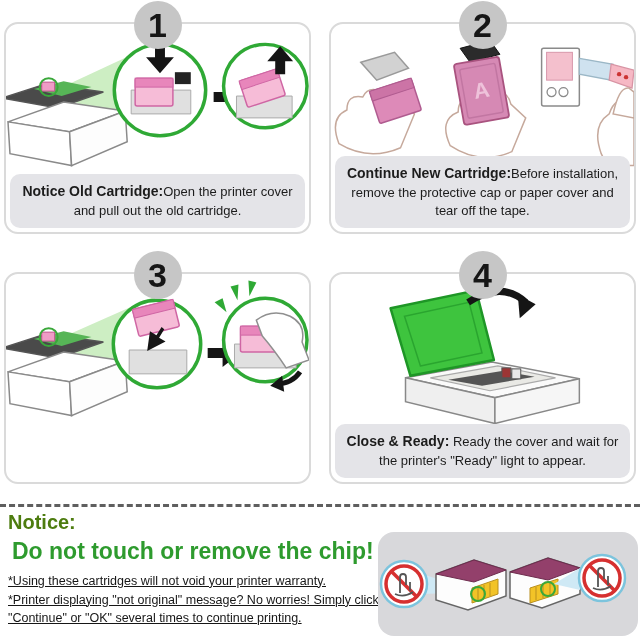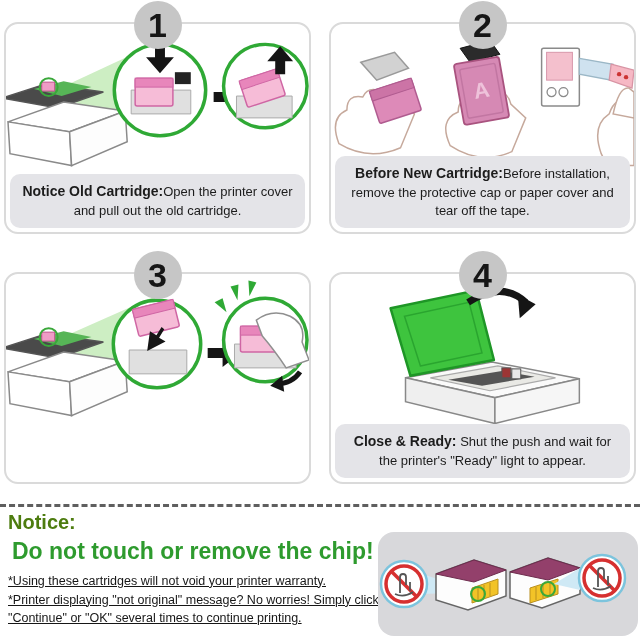--- a/index.html
+++ b/index.html
@@ -103,21 +103,21 @@
         <polygon points="282,38 305,44 303,62 280,54" fill="#f6b8c4" stroke="#d894a4" stroke-width="1.3"></polygon>
         <circle cx="290" cy="48" r="2.2" fill="#cc3333"></circle>
         <circle cx="297" cy="51" r="2.2" fill="#cc3333"></circle>
       </g>
       <g fill="#ffffff" stroke="#c6a99c" stroke-width="1.5">
         <path d="M272,128 Q262,100 280,88 Q286,70 300,76 L305,78 305,140 278,140 Z"></path>
         <path d="M284,88 Q290,60 300,62 L305,66 305,92 Z"></path>
       </g>
     </svg>
     <div class="caption">
-      <b>Before New Cartridge:</b><span>Before installation, remove the protective cap or paper cover and tear off the tape.</span>
+      <b>Continue New Cartridge:</b><span>Before installation, remove the protective cap or paper cover and tear off the tape.</span>
     </div>
   </section>
 
   <section class="panel p3">
     <div class="badge">
         <span>3</span>
       </div>
     <svg class="art" viewBox="0 0 305 152">
       <path d="M46,66 L150,20 L150,112 Z" fill="#cdeec3"></path>
       <g stroke="#8a8a8a" stroke-width="1.5" fill="#ffffff">
@@ -171,21 +171,21 @@
         <polygon points="118,104 172,95 205,101 152,110" fill="#555"></polygon>
         <rect x="172" y="92" width="9" height="10" fill="#9c3535" stroke="#555" stroke-width="1"></rect>
         <rect x="182" y="93" width="9" height="10" fill="#e8e8e8" stroke="#555" stroke-width="1"></rect>
         <polygon points="80,100 164,84 146,14 60,32" fill="#3ec43e" stroke="#1e9626" stroke-width="2.5" stroke-linejoin="round"></polygon>
         <polygon points="90,90 152,77 139,26 74,40" fill="none" stroke="#2aa52f" stroke-width="1.5"></polygon>
       </g>
       <path d="M138,26 Q172,4 196,26" stroke="#151515" stroke-width="7" fill="none"></path>
       <polygon points="188,18 206,28 190,42" fill="#151515"></polygon>
     </svg>
     <div class="caption">
-      <b>Close &amp; Ready:</b><span> Shut the push and wait for the printer's "Ready" light to appear.</span>
+      <b>Close &amp; Ready:</b><span> Ready the cover and wait for the printer's "Ready" light to appear.</span>
     </div>
   </section>
 
   <div class="dash"></div>
   <div class="notice">
     <h1>Notice:</h1>
     <h2>Do not touch or remove the chip!</h2>
     <p>*Using these cartridges will not void your printer warranty.</p>
     <p>*Printer displaying "not original" message? No worries! Simply click "Continue" or "OK" several times to continue printing.</p>
   </div>

